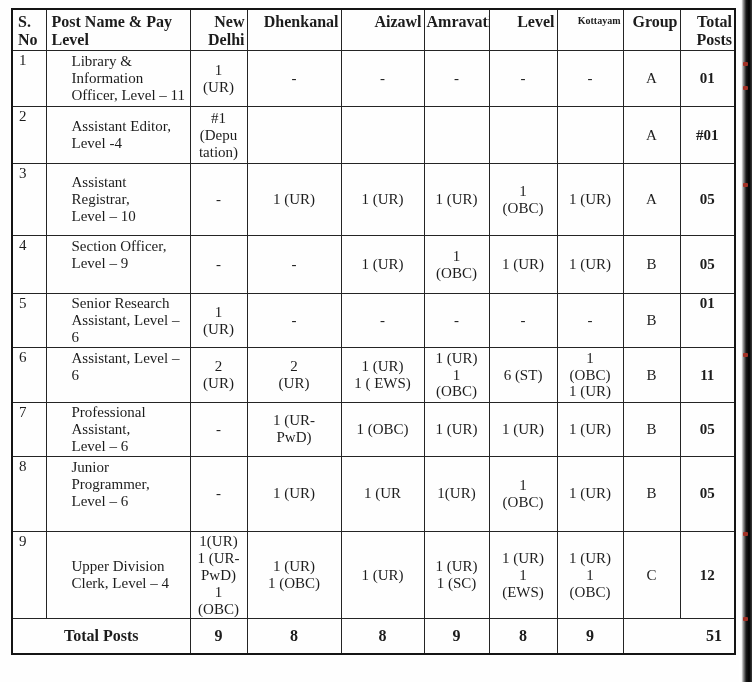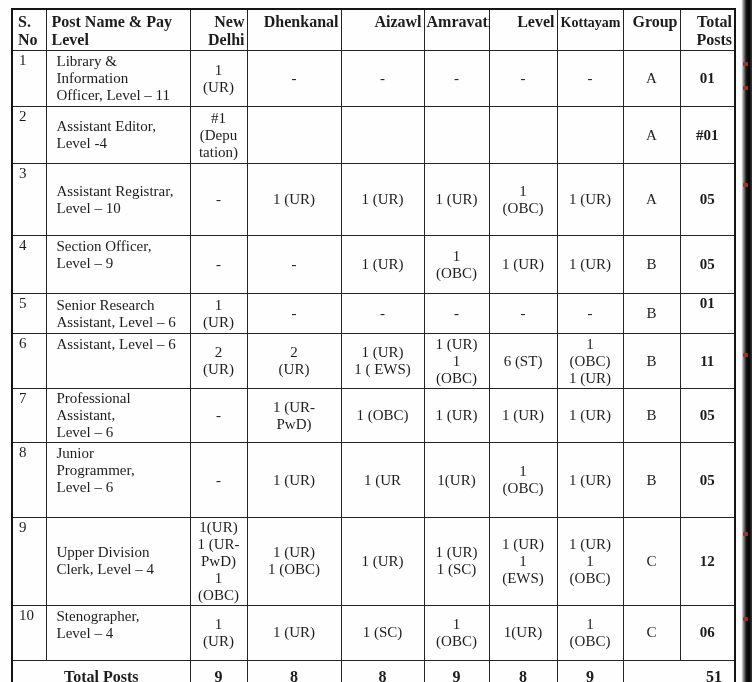--- a/index.html
+++ b/index.html
@@ -34,25 +34,25 @@
   tbody tr:nth-child(5){height:40px}
   tbody tr:nth-child(6){height:55px}
   tbody tr:nth-child(7){height:53px}
   tbody tr:nth-child(8){height:75px}
   tbody tr:nth-child(9){height:75px}
   tbody tr:nth-child(10){height:55px}
   tfoot tr{height:35px}
   
   th{font-weight:bold;font-size:16px;text-align:right;vertical-align:top;padding-top:3px;}
   th.c0,th.c1{text-align:left;padding-left:5px;}
-  th.c7{font-size:14px;padding-top:5px;}
+  th.c7{font-size:10px;padding-top:5px;}
   
   td{font-size:15px;}
   td.c0{vertical-align:top;text-align:left;padding-left:6px;padding-top:1px;}
-  td.c1{text-align:left;padding-left:10px;vertical-align:middle;font-family:Liberation Serif, serif;}
+  td.c1{text-align:left;padding-left:25px;vertical-align:middle;font-family:Liberation Serif, serif;}
   tbody tr:nth-child(4) td.c1,
   tbody tr:nth-child(6) td.c1,
   tbody tr:nth-child(8) td.c1,
   tbody tr:nth-child(10) td.c1{vertical-align:top;padding-top:2px;}
   td.val{text-align:center;vertical-align:middle;}
   td.c9{font-weight:bold;}
   tbody tr:nth-child(5) td.c9{vertical-align:top;padding-top:1px;}
   
   tfoot td{font-weight:bold;font-size:16px;text-align:center;vertical-align:middle;}
   tfoot td.grand{text-align:right;padding-right:12px;}
@@ -236,36 +236,20 @@
 1 (SC)</td>
           <td class="c6 val">1 (UR)
 1
 (EWS)</td>
           <td class="c7 val">1 (UR)
 1
 (OBC)</td>
           <td class="c8 val">C</td>
           <td class="c9 val">12</td>
         </tr>
-        <tr>
-          <td class="c0">10</td>
-          <td class="c1">Stenographer,
-Level – 4</td>
-          <td class="c2 val">1
-(UR)</td>
-          <td class="c3 val">1 (UR)</td>
-          <td class="c4 val">1 (SC)</td>
-          <td class="c5 val">1
-(OBC)</td>
-          <td class="c6 val">1(UR)</td>
-          <td class="c7 val">1
-(OBC)</td>
-          <td class="c8 val">C</td>
-          <td class="c9 val">06</td>
-        </tr>
       </tbody>
     <tfoot>
       <tr id="footer-row">
           <td colspan="2">Total Posts</td>
           <td>9</td>
           <td>8</td>
           <td>8</td>
           <td>9</td>
           <td>8</td>
           <td>9</td>

